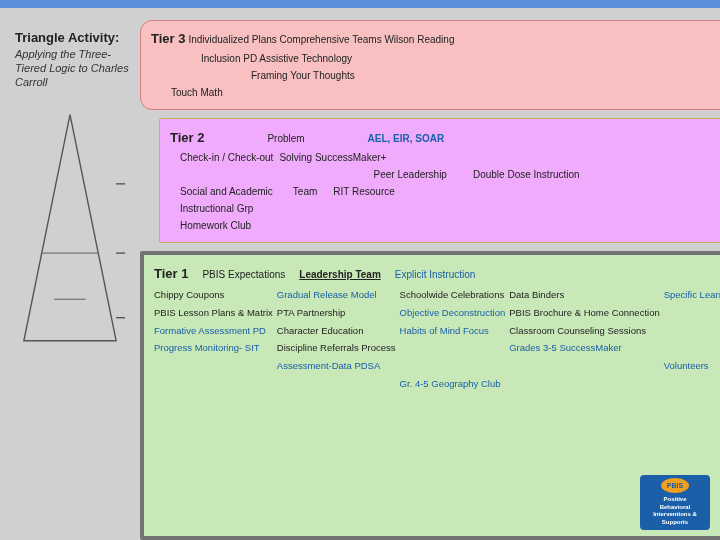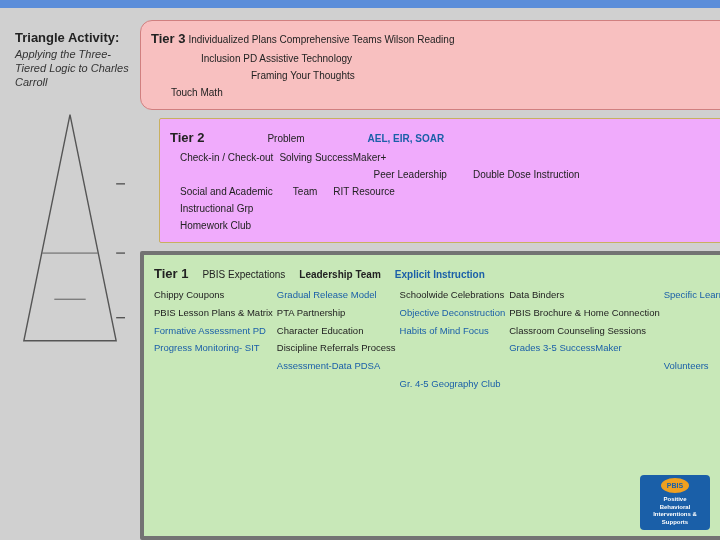--- a/index.html
+++ b/index.html
@@ -136,25 +136,26 @@
       align-items: baseline;
       margin-bottom: 2px;
     }
 
     .tier1-header-item {
       font-size: 10px;
     }
 
     .tier1-header-item.bold {
       font-weight: bold;
+      text-decoration: underline;
     }
 
     .tier1-header-item.blue {
       color: #1a5fa8;
-      font-weight: bold;
+      font-weight: normal;
     }
 
     .tier1-rows {
       display: grid;
       grid-template-columns: 1fr 1fr 1fr 1fr 1fr;
       gap: 0 4px;
       font-size: 9.5px;
     }
 
     .tier1-cell {

